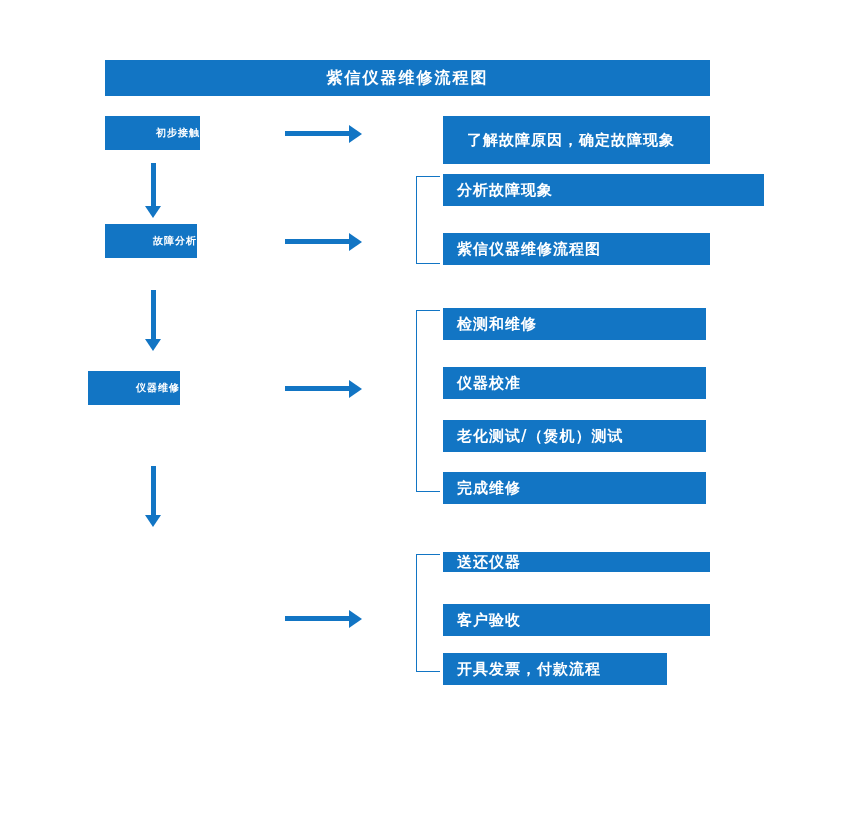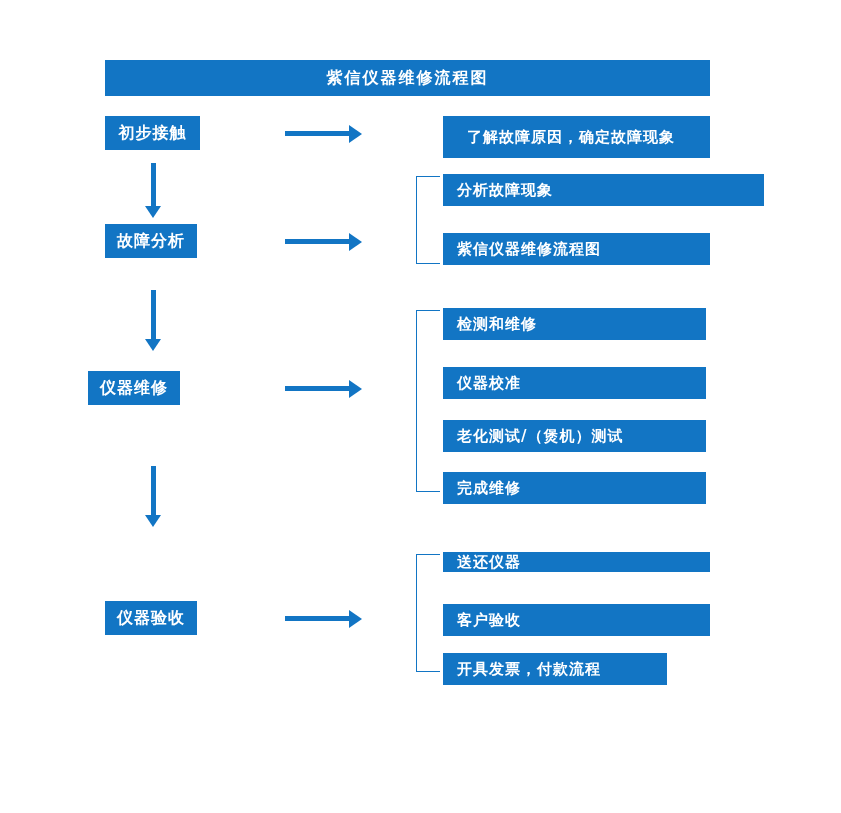--- a/index.html
+++ b/index.html
@@ -29,22 +29,22 @@
     display: flex;
     align-items: center;
     box-sizing: border-box;
   }
   .title-box {
     justify-content: center;
     font-size: 16px;
     letter-spacing: 2px;
   }
   .stage-box {
-    justify-content: center;
-    font-size: 16px;
+    justify-content: flex-end;
+    font-size: 10px;
     letter-spacing: 1px;
   }
   .detail-box {
     justify-content: flex-start;
     padding-left: 14px;
     font-size: 15px;
     letter-spacing: 1px;
   }
 
   
@@ -111,21 +111,21 @@
 
   <div class="box stage-box" style="left:105px; top:116px; width:95px; height:34px;">
     <span>初步接触</span>
   </div>
 
   <div class="h-arrow" style="left:285px; top:125px; width:77px;">
     <div class="shaft" style="width:64px;"></div>
     <div class="head" style="left:64px;"></div>
   </div>
 
-  <div class="box detail-box" style="left:443px; top:116px; width:267px; height:42px;padding-left:24px;">
+  <div class="box detail-box" style="left:443px; top:116px; width:267px; height:48px;padding-left:24px;">
     <span>了解故障原因，确定故障现象</span>
   </div>
 
   <div class="v-arrow" style="left:143px; top:163px; height:55px;">
     <div class="shaft" style="height:44px;"></div>
     <div class="head" style="top:43px;"></div>
   </div>
 
   <div class="box stage-box" style="left:105px; top:224px; width:92px; height:34px;">
     <span>故障分析</span>
@@ -176,23 +176,20 @@
 
   <div class="box detail-box" style="left:443px; top:472px; width:263px; height:32px;">
     <span>完成维修</span>
   </div>
 
   <div class="v-arrow" style="left:143px; top:466px; height:62px;">
     <div class="shaft" style="height:50px;"></div>
     <div class="head" style="top:49px;"></div>
   </div>
 
-  <div class="box stage-box" style="left:105px; top:601px; width:92px; height:34px;">
-    <span>仪器验收</span>
-  </div>
 
   <div class="h-arrow" style="left:285px; top:610px; width:77px;">
     <div class="shaft" style="width:64px;"></div>
     <div class="head" style="left:64px;"></div>
   </div>
 
   <div class="bracket" style="left:416px; top:554px; width:24px; height:118px;"></div>
 
   <div class="box detail-box" style="left:443px; top:552px; width:267px; height:20px;">
     <span>送还仪器</span>

